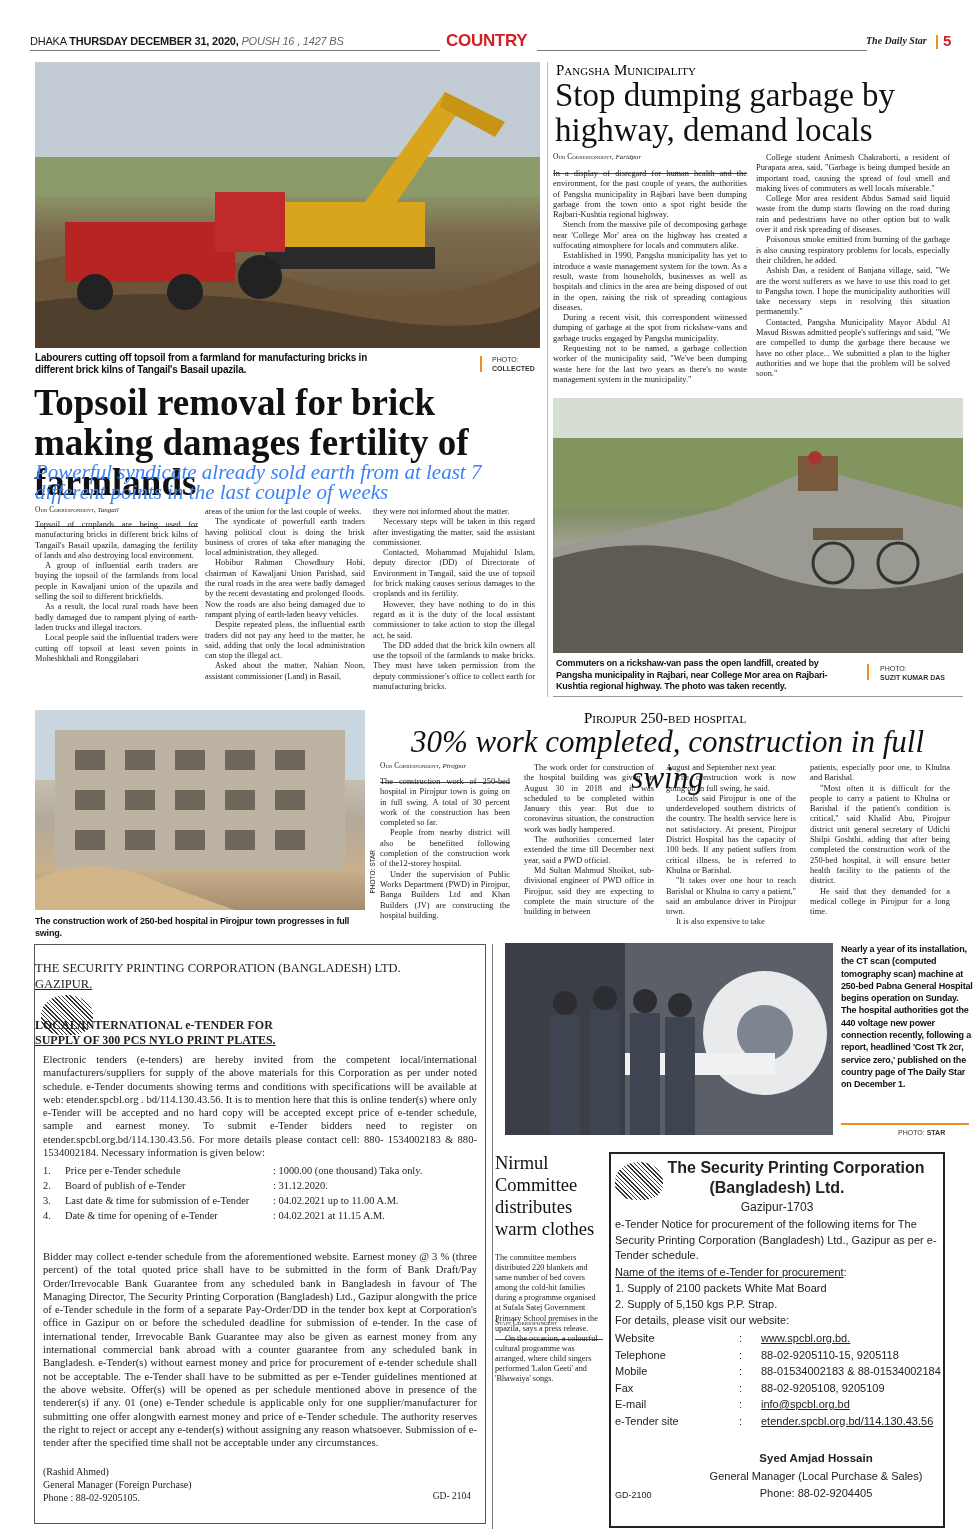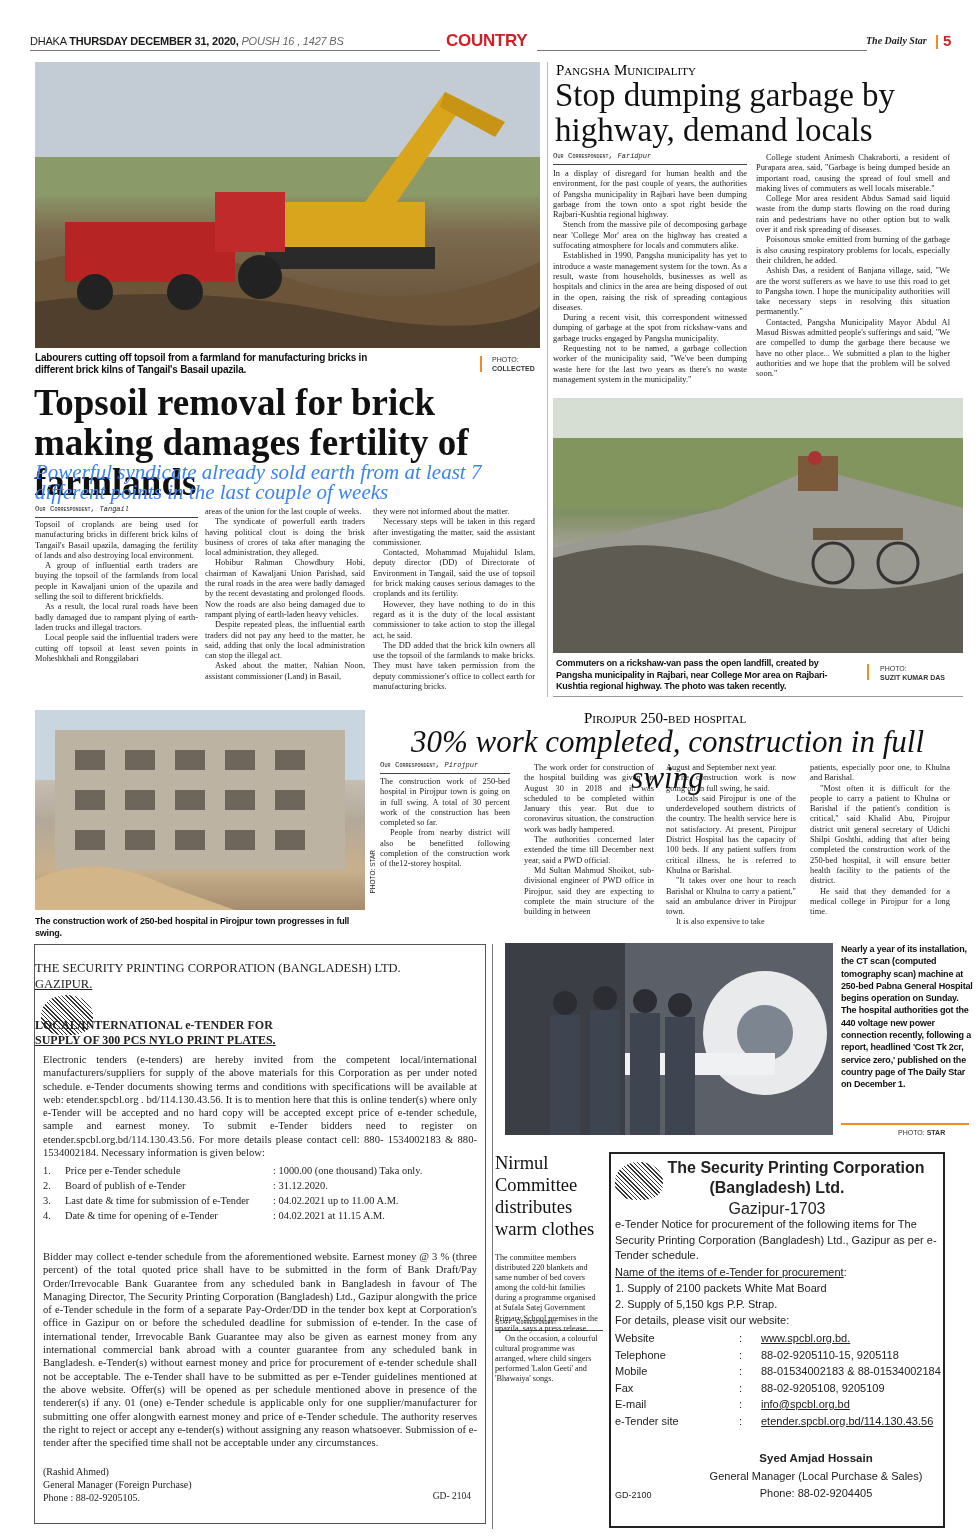--- a/index.html
+++ b/index.html
@@ -31,21 +31,21 @@
 
   
   .cap { font-family: "Liberation Sans", sans-serif; font-weight: bold; font-size: 10px; line-height: 12px; letter-spacing: -0.2px; color: #111; }
   .credit { font-family: "Liberation Sans", sans-serif; font-size: 7px; line-height: 9px; color: #333; }
   .credit b { font-weight: bold; display: block; }
   .credit-bar { width: 2px; height: 16px; background: #f28c28; }
 
   
   .kicker { font-family: "Liberation Serif", serif; font-variant: small-caps; font-size: 15px; color: #000000; }
   .hl { font-family: "Liberation Serif", serif; color: #111; }
-  .byline { font-family: Liberation Mono, monospace; font-variant: small-caps; font-size: 7.5px; color: #222; padding-bottom: 4px; border-bottom: 1.5px solid #444; }
+  .byline { font-family: Liberation Serif, serif; font-variant: small-caps; font-size: 7.5px; color: #222; padding-bottom: 12px; border-bottom: 1.5px solid #444; }
   .byline i { font-variant: normal; font-size: 7px; }
 
   .col { font-family: "Liberation Serif", serif; font-size: 8.4px; line-height: 10.3px; text-align: justify; color: #222; }
   .col p { text-indent: 10px; }
   .col p:first-child { text-indent: 0; }
 
   .vrule { border-left: 1px solid #bbb; }
   .hrule { border-top: 1px solid #999; }
 
   
@@ -211,20 +211,21 @@
 <div class="abs hl" style="left:380px;top:724px;width:575px;font-size:31px;line-height:36px;font-style:italic;text-align:center;">30% work completed, construction in full swing</div>
 <div class="abs" style="left:380px;top:761px;width:130px;">
   <div class="byline">
     <span>Our Correspondent,</span>
     <i>Pirojpur</i>
   </div>
 </div>
 <div class="abs col" style="left:380px;top:777px;width:130px;">
   <p>The construction work of 250-bed hospital in Pirojpur town is going on in full swing. A total of 30 percent work of the construction has been completed so far.</p>
   <p>People from nearby district will also be benefitted following completion of the construction work of the12-storey hospital.</p>
+  <p>Under the supervision of Public Works Department (PWD) in Pirojpur, Banga Builders Ltd and Khan Builders (JV) are constructing the hospital building.</p>
 </div>
 <div class="abs col" style="left:524px;top:763px;width:130px;">
   <p style="text-indent:10px">The work order for construction of the hospital building was given on August 30 in 2018 and it was scheduled to be completed within January this year. But due to coronavirus situation, the construction work was badly hampered.</p>
   <p>The authorities concerned later extended the time till December next year, said a PWD official.</p>
   <p>Md Sultan Mahmud Shoikot, sub-divisional engineer of PWD office in Pirojpur, said they are expecting to complete the main structure of the building in between</p>
 </div>
 <div class="abs col" style="left:666px;top:763px;width:130px;">
   <p>August and September next year.</p>
   <p>The construction work is now going on in full swing, he said.</p>
   <p>Locals said Pirojpur is one of the underdeveloped southern districts of the country. The health service here is not satisfactory. At present, Pirojpur District Hospital has the capacity of 100 beds. If any patient suffers from critical illness, he is referred to Khulna or Barishal.</p>
@@ -312,21 +313,21 @@
 </div>
 <div class="abs col" style="left:495px;top:1253px;width:108px;text-align:left;font-size:8.2px;line-height:10.1px;">
   <p>The committee members distributed 220 blankets and same number of bed covers among the cold-hit families during a programme organised at Sufala Satej Government Primary School premises in the upazila, says a press release.</p>
   <p>On the occasion, a colourful cultural programme was arranged, where child singers performed 'Lalon Geeti' and 'Bhawaiya' songs.</p>
 </div>
 
 <div class="abs ad2">
   <div class="abs emblem" style="left:4px;top:8px;width:48px;height:38px;"></div>
   <div class="t" style="position:absolute;left:40px;top:4px;width:290px;">The Security Printing Corporation</div>
   <div class="t" style="position:absolute;left:0;top:24px;width:100%;">(Bangladesh) Ltd.</div>
-  <div style="position:absolute;left:0;top:46px;width:100%;text-align:center;font-size:16px;">Gazipur-1703</div>
+  <div style="position:absolute;left:0;top:46px;width:100%;text-align:center;font-size:12px;">Gazipur-1703</div>
   <div class="s" style="position:absolute;left:4px;top:63px;width:326px;">e-Tender Notice for procurement of the following items for The Security Printing Corporation (Bangladesh) Ltd., Gazipur as per e-Tender schedule.</div>
   <div class="s" style="position:absolute;left:4px;top:111px;"><span class="u">Name of the items of e-Tender for procurement</span>:</div>
   <div class="s" style="position:absolute;left:4px;top:127px;">1.  Supply of 2100 packets White Mat Board</div>
   <div class="s" style="position:absolute;left:4px;top:143px;">2.  Supply of 5,150 kgs P.P. Strap.</div>
   <div class="s" style="position:absolute;left:4px;top:159px;">For details, please visit our website:</div>
   <table style="position:absolute;left:4px;top:176px;">
     <tbody>
         <tr>
           <td style="width:124px">Website</td>
           <td style="width:22px">:</td>

